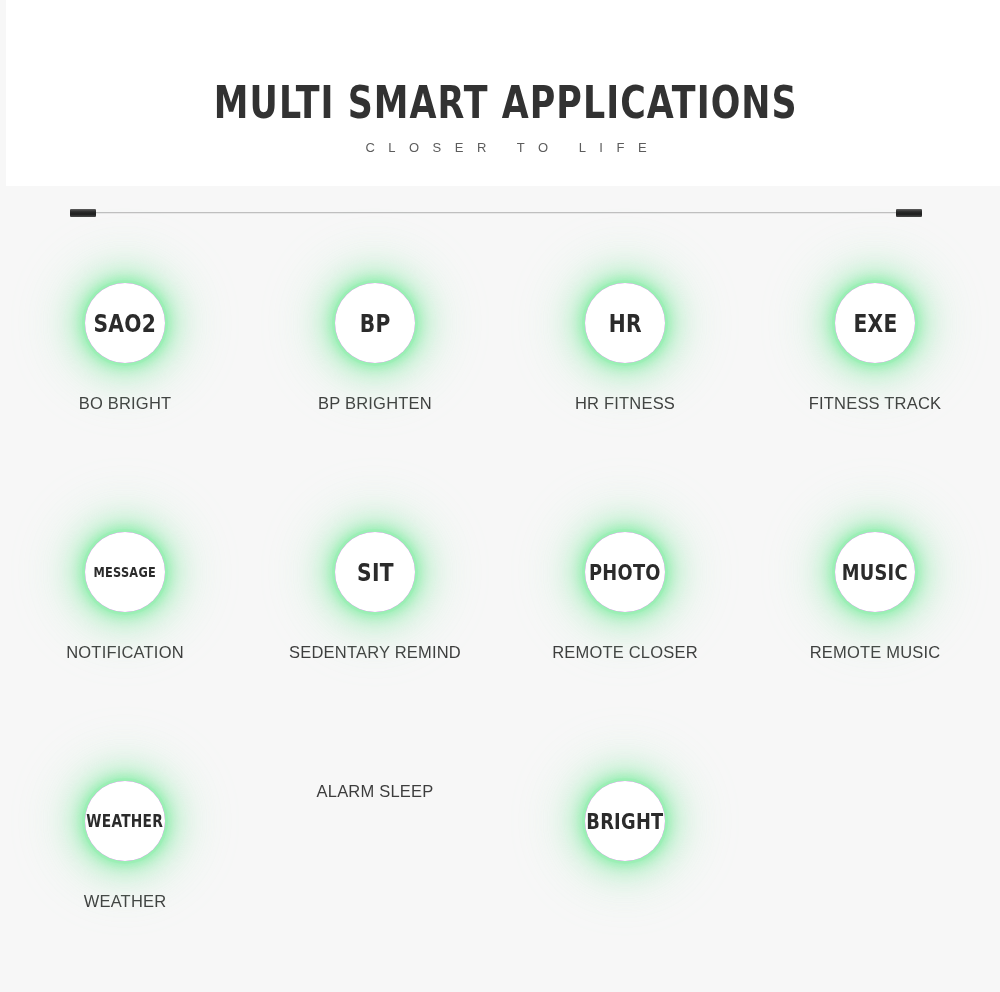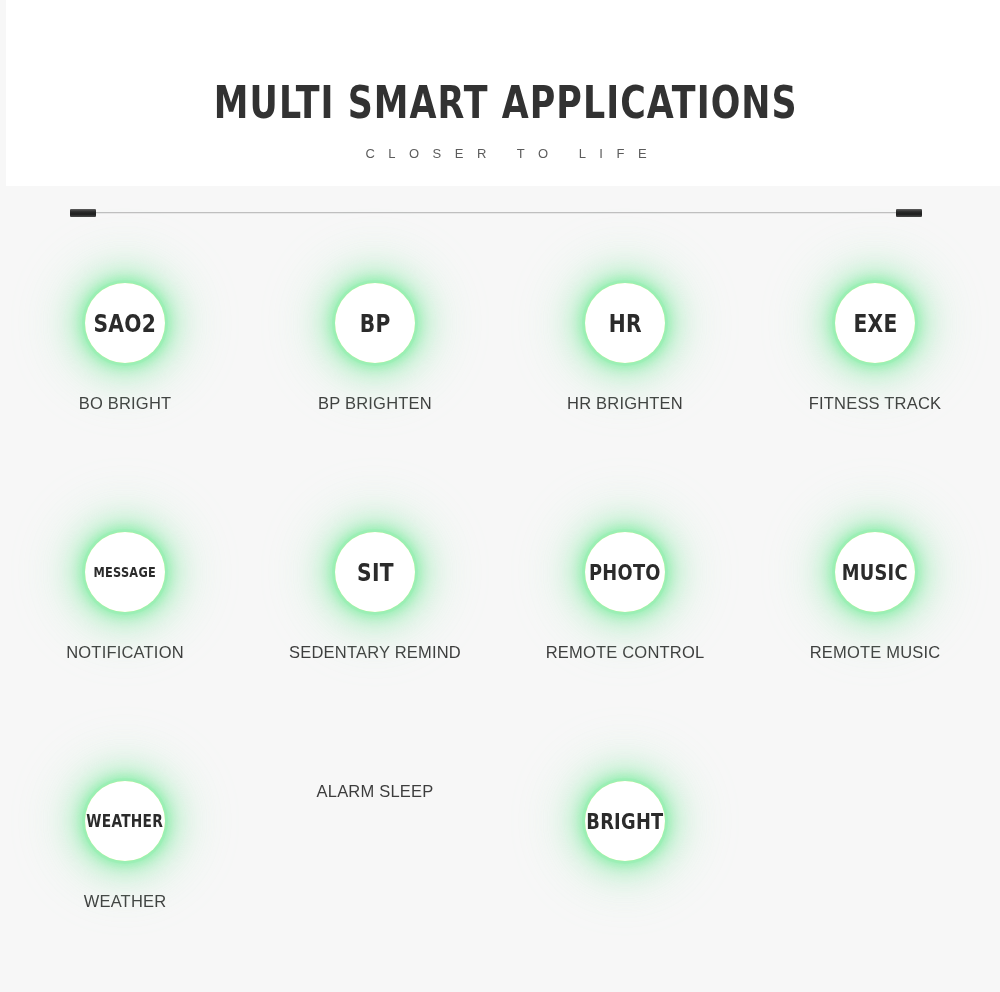--- a/index.html
+++ b/index.html
@@ -35,21 +35,21 @@
     font-weight: 700;
     font-size: 44px;
     line-height: 46px;
     letter-spacing: 1.2px;
     color: #323232;
     transform: scaleX(0.88);
     transform-origin: center;
     white-space: nowrap;
   }
   #page-subtitle {
-    margin-top: 20px;
+    margin-top: 14px;
     font-family: "Liberation Sans", sans-serif;
     font-weight: 400;
     font-size: 13px;
     letter-spacing: 13.5px;
     text-indent: 13.5px;
     color: #5c5c5c;
     white-space: nowrap;
   }
 
   
@@ -93,21 +93,21 @@
     display: flex;
     flex-direction: column;
     align-items: center;
   }
   .icon-badge {
     position: relative;
     width: 80px;
     height: 80px;
     margin-top: 30px;
     border-radius: 50%;
-    background: #bef264;
+    background: #d946ef;
     display: flex;
     align-items: center;
     justify-content: center;
     box-shadow:
       0 0 0 3px rgba(150, 238, 176, 0.55),
       0 0 10px 5px rgba(130, 236, 163, 0.60),
       0 0 22px 11px rgba(140, 238, 170, 0.48),
       0 0 38px 18px rgba(160, 240, 186, 0.30),
       0 0 56px 26px rgba(180, 244, 202, 0.16);
   }
@@ -170,21 +170,21 @@
     <div class="feature-item">
       <div class="icon-badge">
         <span class="icon-label size-lg">BP</span>
       </div>
       <div class="feature-caption">BP BRIGHTEN</div>
     </div>
     <div class="feature-item">
       <div class="icon-badge">
         <span class="icon-label size-lg">HR</span>
       </div>
-      <div class="feature-caption">HR BRIGHTEN</div>
+      <div class="feature-caption">HR FITNESS</div>
     </div>
     <div class="feature-item">
       <div class="icon-badge">
         <span class="icon-label size-lg">EXE</span>
       </div>
       <div class="feature-caption">FITNESS TRACK</div>
     </div>
     <div class="feature-item">
       <div class="icon-badge">
         <span class="icon-label size-xs">MESSAGE</span>
@@ -194,21 +194,21 @@
     <div class="feature-item">
       <div class="icon-badge">
         <span class="icon-label size-lg">SIT</span>
       </div>
       <div class="feature-caption">SEDENTARY REMIND</div>
     </div>
     <div class="feature-item">
       <div class="icon-badge">
         <span class="icon-label size-md">PHOTO</span>
       </div>
-      <div class="feature-caption">REMOTE CONTROL</div>
+      <div class="feature-caption">REMOTE CLOSER</div>
     </div>
     <div class="feature-item">
       <div class="icon-badge">
         <span class="icon-label size-md">MUSIC</span>
       </div>
       <div class="feature-caption">REMOTE MUSIC</div>
     </div>
     <div class="feature-item">
       <div class="icon-badge">
         <span class="icon-label size-sm">WEATHER</span>

